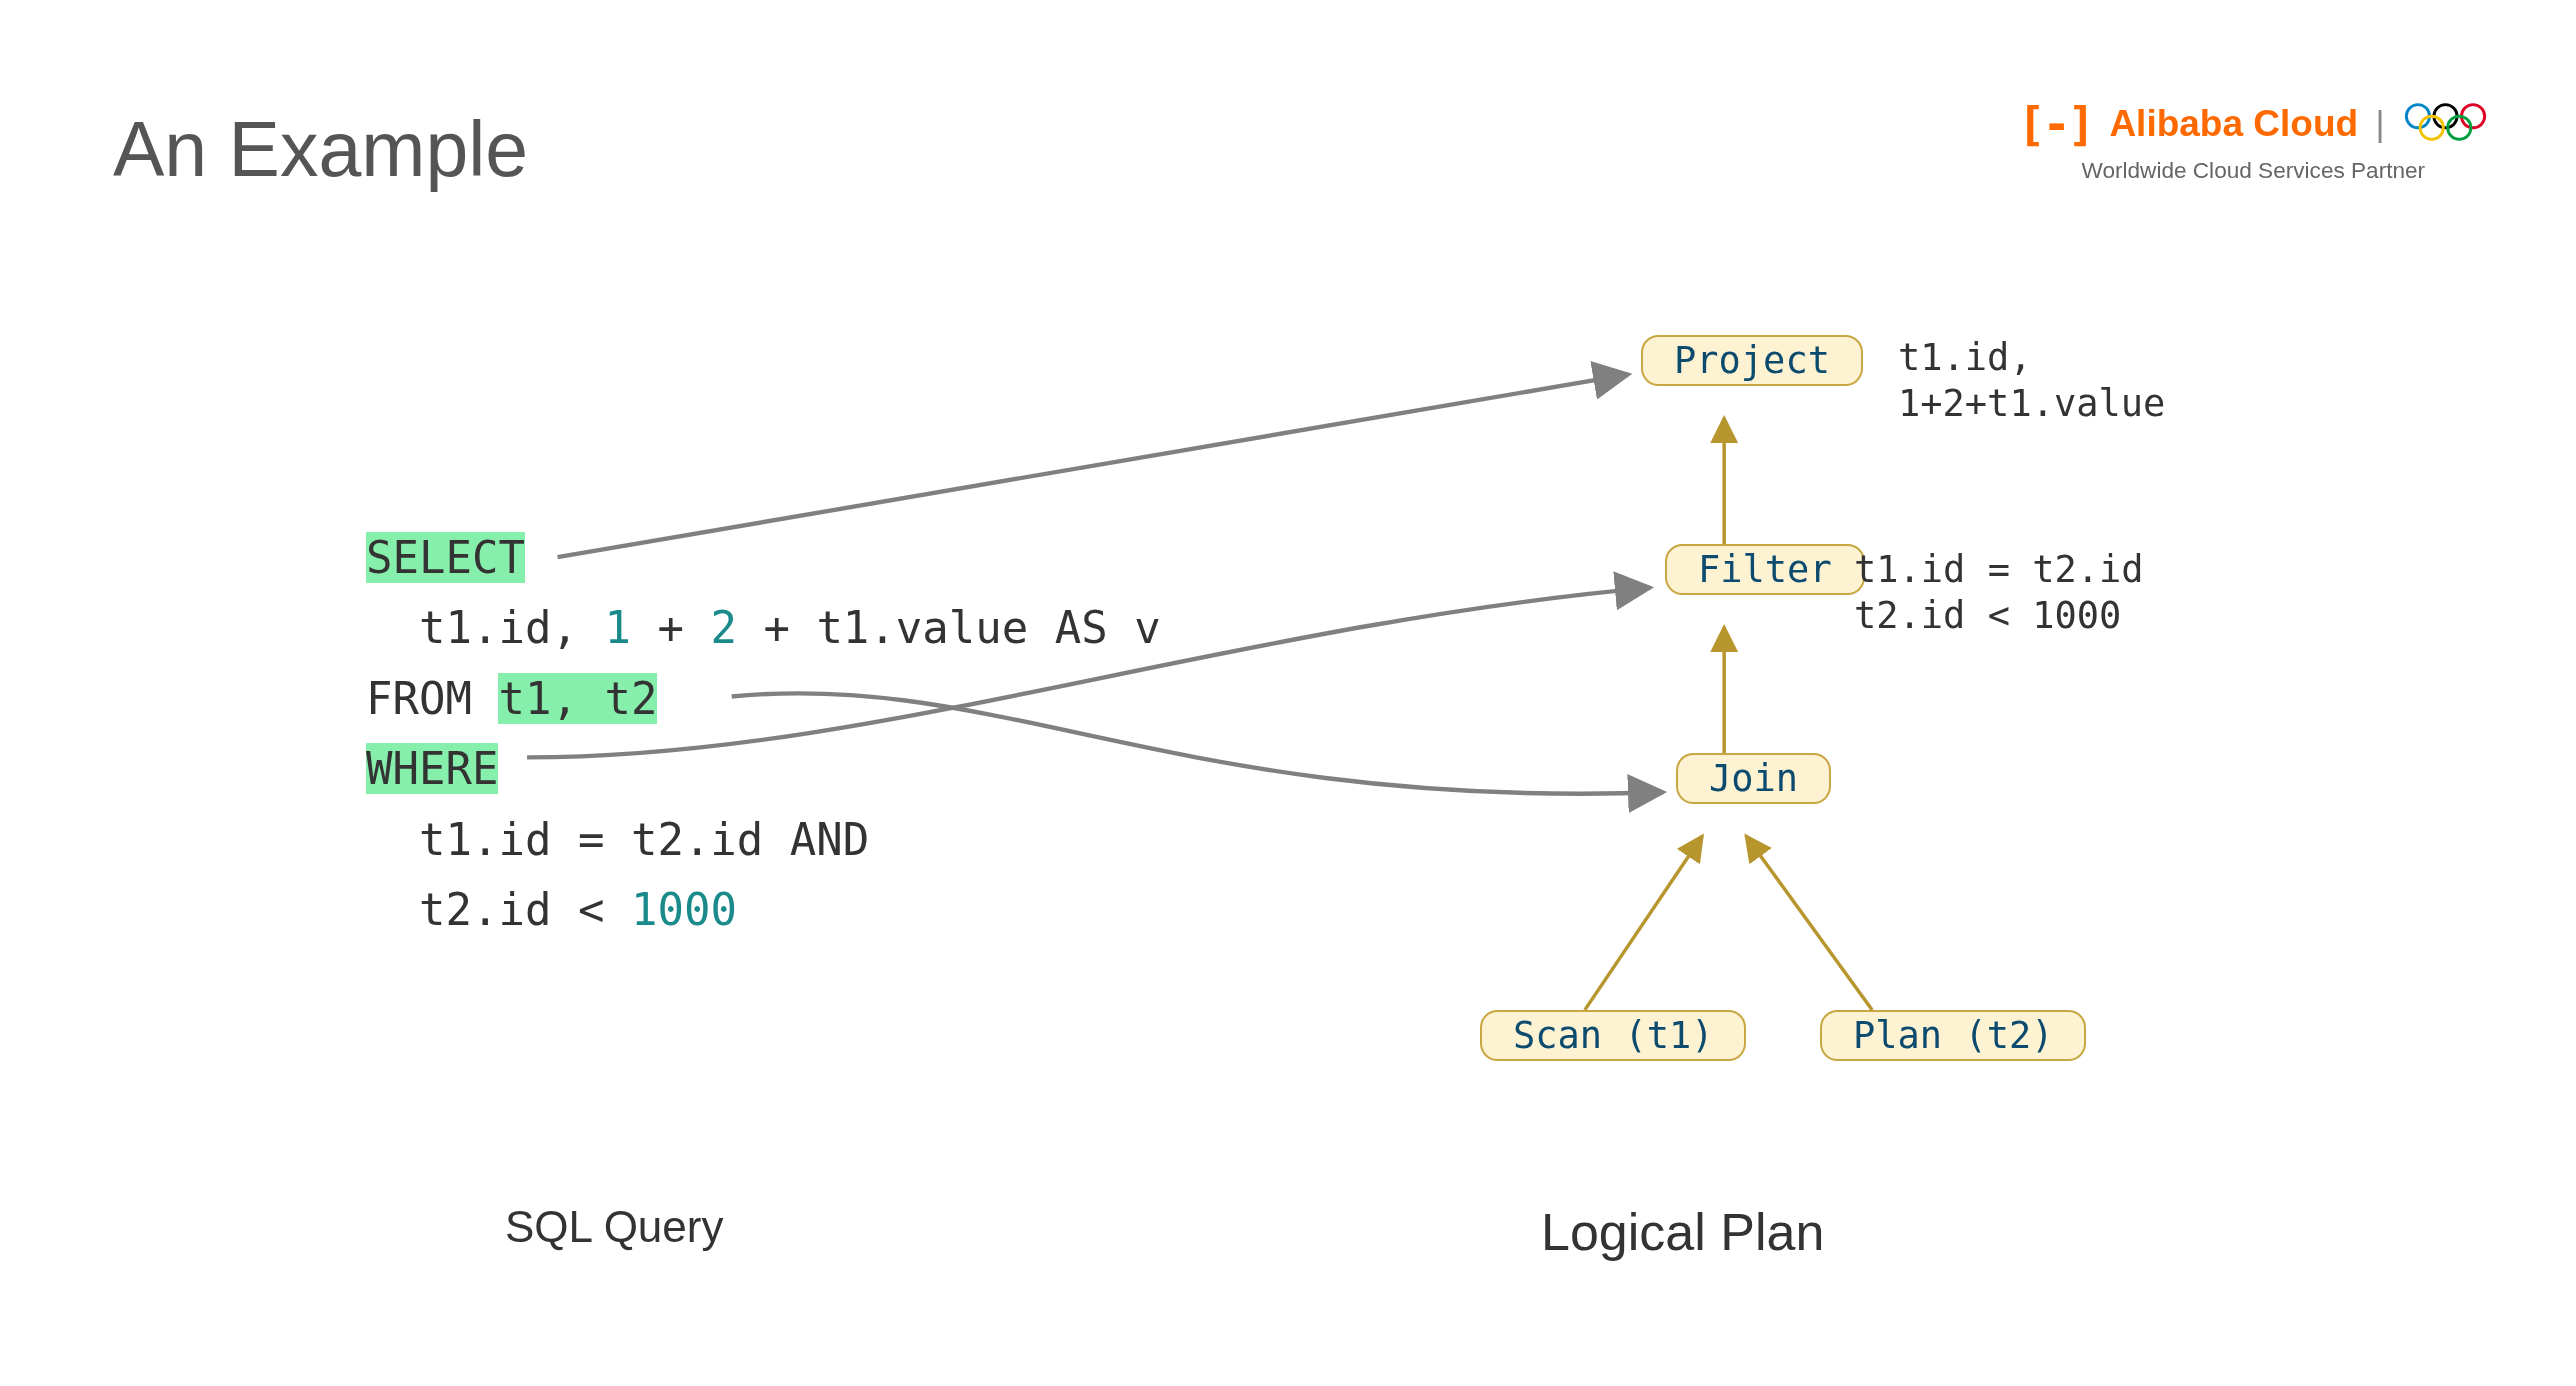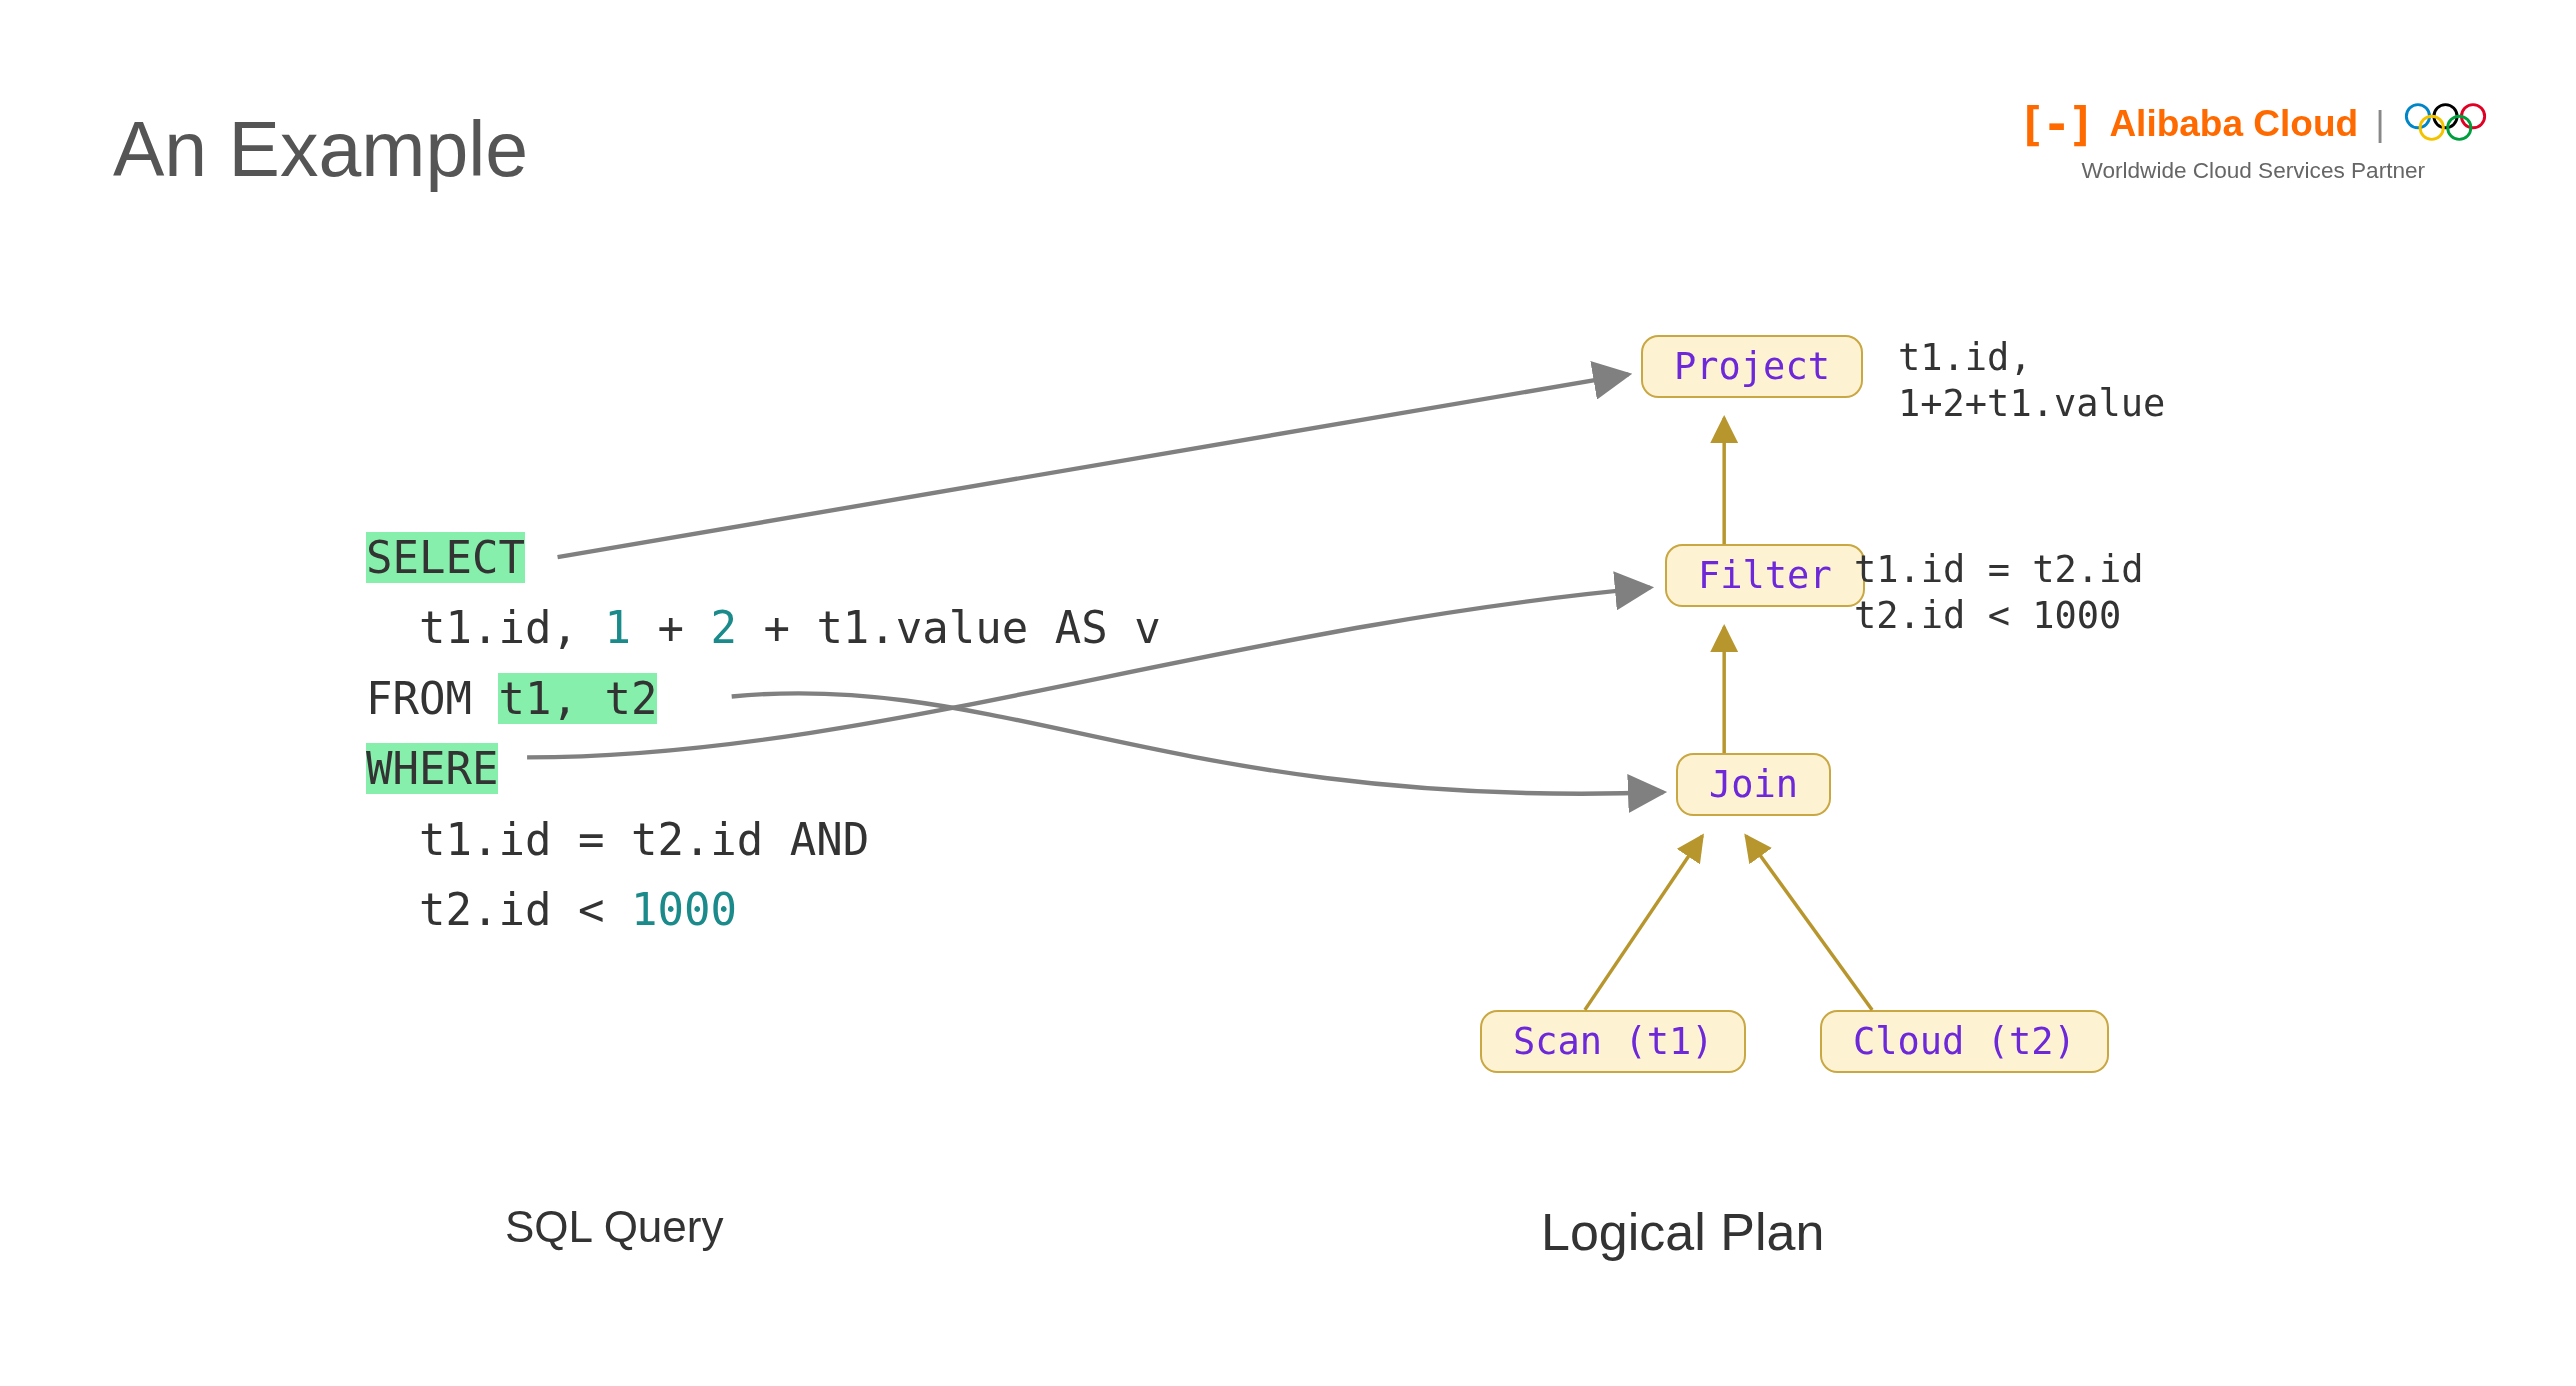--- a/index.html
+++ b/index.html
@@ -85,22 +85,22 @@
   font-size: 52px;
   color: #333;
 }
 .node {
   position: absolute;
   background: #fdf3d3;
   border: 2.6px solid #c9a742;
   border-radius: 17.4px;
   font-family: "Consolas", "Menlo", monospace;
   font-size: 37px;
-  color: #6d28d9;
-  padding: 8px 31px;
+  color: #0c4a6e;
+  padding: 2px 31px;
   text-align: left;
 }
 .annot {
   position: absolute;
   font-family: "Consolas", "Menlo", monospace;
   font-size: 37px;
   color: #333;
   line-height: 1.25;
   white-space: pre;
 }
@@ -148,21 +148,21 @@
 <div class="annot" style="top:335px; left:1898px;">t1.id,
 1+2+t1.value</div>
 
 <div class="node" style="top:544px; left:1665px;">Filter</div>
 <div class="annot" style="top:547px; left:1854px;">t1.id = t2.id
 t2.id &lt; 1000</div>
 
 <div class="node" style="top:753px; left:1676px;">Join</div>
 
 <div class="node" style="top:1010px; left:1480px;">Scan (t1)</div>
-<div class="node" style="top:1010px; left:1820px;">Cloud (t2)</div>
+<div class="node" style="top:1010px; left:1820px;">Plan (t2)</div>
 
 <svg class="overlay" viewBox="0 0 2958 1592" width="2576" height="1386">
   <defs>
     <marker id="tree-arrow" viewBox="0 0 10 10" refX="9" refY="5" markerWidth="8" markerHeight="8" orient="auto-start-reverse">
       <path d="M 0 0 L 10 5 L 0 10 z" fill="#b8962e"></path>
     </marker>
     <marker id="gray-arrow" viewBox="0 0 10 10" refX="9" refY="5" markerWidth="9" markerHeight="9" orient="auto-start-reverse">
       <path d="M 0 0 L 10 5 L 0 10 z" fill="#808080"></path>
     </marker>
   </defs>

